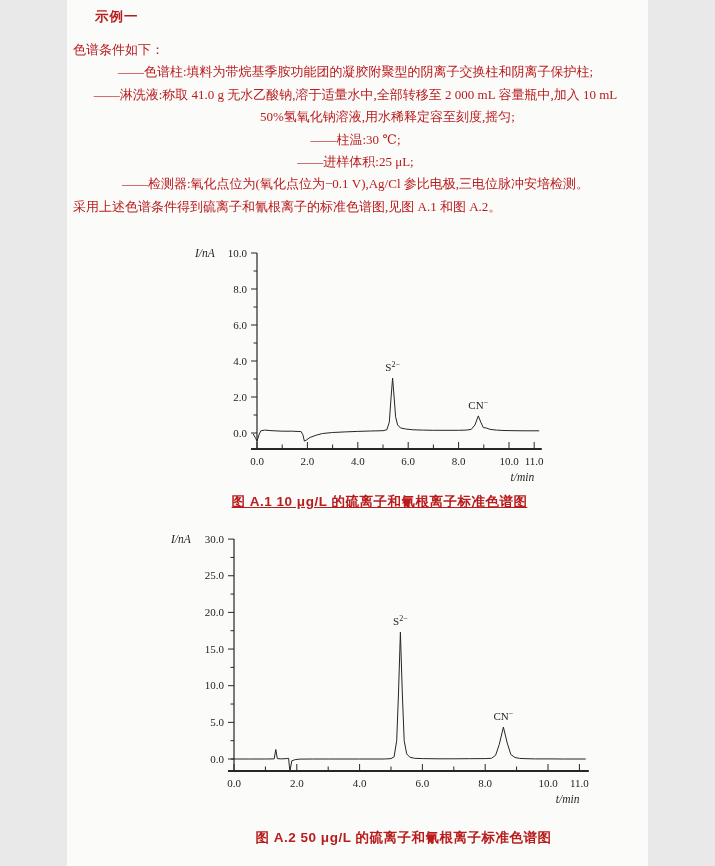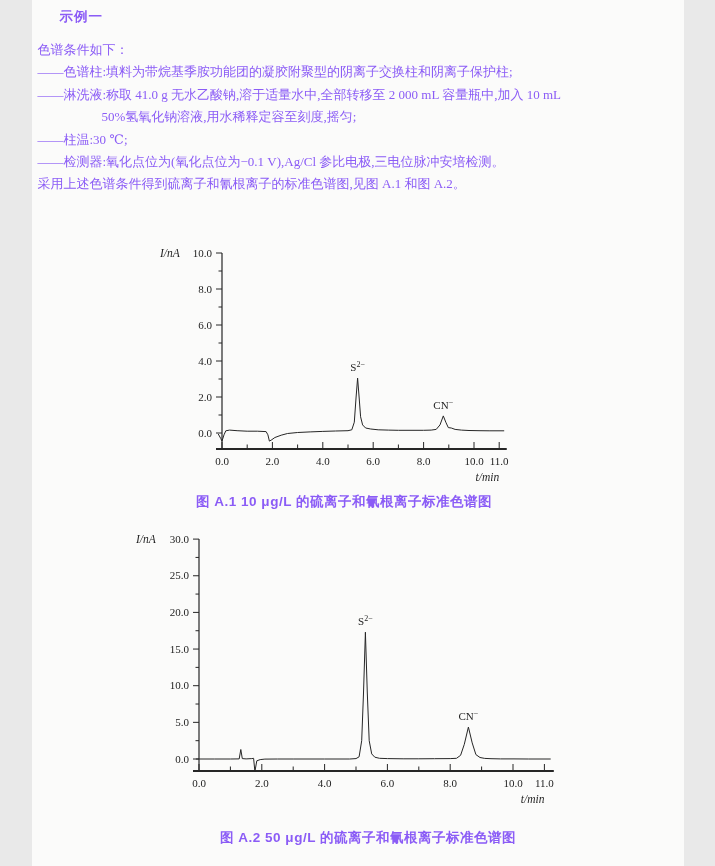--- a/index.html
+++ b/index.html
@@ -1,33 +1,33 @@
 <!DOCTYPE html>
 <html><head>
 <meta charset="utf-8">
 <style>
   html,body{margin:0;padding:0;}
   body{background:#e9e9e9;}
   .page{
-    position:relative; width:652px; height:866px; margin:0 auto;
-    background:#fbfbfa; overflow:hidden; color:#8b5cf6;
+    position:relative; width:581px; height:866px; margin:0 auto;
+    background:#fbfbfa; overflow:hidden; color:#b91c1c;
     font-family:"Liberation Serif","DejaVu Serif",serif;
     font-size:13px;
   }
   .hdr{
     position:absolute; top:8px; left:28px;
     font-family:"Liberation Sans","DejaVu Sans",sans-serif;
     font-weight:bold; font-size:13.5px; letter-spacing:1px;
   }
   .textflow{
     position:absolute; top:39px; left:6px; right:10px;
     line-height:22.4px;
   }
   .bodyline{white-space:pre-wrap;}
-  .cond-line{white-space:pre-wrap;}
+  .cond-line{white-space:pre-wrap;text-align:center;}
   .cond-line.indent{padding-left:64px;}
   .fig{position:absolute; margin:0; padding:0;}
   .fig svg{display:block;}
   .caption{
     position:absolute; left:0; width:625px; text-align:center;
     font-family:"Liberation Sans","DejaVu Sans",sans-serif;
     font-weight:bold; font-size:13.5px; letter-spacing:0.5px;
   }
   .ticklabel{
     font-family:"Liberation Serif","DejaVu Serif",serif;
@@ -49,20 +49,21 @@
 
   <div class="hdr">示例一</div>
 
   <div class="textflow">
     <div class="bodyline">色谱条件如下：</div>
     <div id="cond-list">
         <div class="cond-line">——色谱柱:填料为带烷基季胺功能团的凝胶附聚型的阴离子交换柱和阴离子保护柱;</div>
         <div class="cond-line">——淋洗液:称取 41.0 g 无水乙酸钠,溶于适量水中,全部转移至 2 000 mL 容量瓶中,加入 10 mL</div>
         <div class="cond-line indent">50%氢氧化钠溶液,用水稀释定容至刻度,摇匀;</div>
         <div class="cond-line">——柱温:30 ℃;</div>
+        <div class="cond-line">——进样体积:25 μL;</div>
         <div class="cond-line">——检测器:氧化点位为(氧化点位为−0.1 V),Ag/Cl 参比电极,三电位脉冲安培检测。</div>
       </div>
     <div class="bodyline">采用上述色谱条件得到硫离子和氰根离子的标准色谱图,见图 A.1 和图 A.2。</div>
   </div>
 
   <figure class="fig" style="left:110px; top:240px;">
     <svg id="chart0" width="395" height="248" viewBox="0 0 395 248">
         <line x1="80" y1="13" x2="80" y2="209" stroke="#262626" stroke-width="1.2"></line>
         <line x1="74" y1="209" x2="364.76" y2="209" stroke="#262626" stroke-width="2"></line>
         <line x1="74" y1="193" x2="80" y2="193" stroke="#262626" stroke-width="1"></line>
@@ -101,21 +102,21 @@
         <line x1="206" y1="208" x2="206" y2="204.5" stroke="#262626" stroke-width="1"></line>
         <line x1="256.4" y1="208" x2="256.4" y2="204.5" stroke="#262626" stroke-width="1"></line>
         <line x1="306.79999999999995" y1="208" x2="306.79999999999995" y2="204.5" stroke="#262626" stroke-width="1"></line>
         <text x="18" y="17" class="axisunit">I/nA</text>
         <text x="357.2" y="241" text-anchor="end" class="axisunit">t/min</text>
         <polyline points="76.2,193.9 78.7,198.4 80.0,201.1 82.0,194.8 83.8,190.8 87.6,190.1 95.1,190.7 105.2,191.2 115.3,191.2 124.1,191.6 125.9,194.8 127.4,201.1 129.1,200.2 132.9,197.5 139.2,195.2 145.5,193.5 155.6,192.5 168.2,191.9 180.8,191.4 193.4,191.0 206.0,190.7 209.8,189.8 212.3,182.2 214.1,157.0 215.6,138.1 217.1,157.0 218.6,176.8 220.6,184.9 223.6,188.0 228.7,189.0 236.2,189.8 246.3,190.1 256.4,190.3 269.0,190.3 281.6,190.3 289.2,190.1 294.2,189.4 298.0,184.9 301.3,175.9 303.8,182.2 306.3,187.6 309.3,188.0 313.1,189.4 319.4,190.1 327.0,190.5 337.0,190.7 347.1,190.8 362.2,190.8" fill="none" stroke="#262626" stroke-width="1" stroke-linejoin="round"></polyline>
         <text x="215.576" y="131.1" text-anchor="middle" class="peaklabel"><tspan>S</tspan><tspan dy="-4" font-size="8">2−</tspan></text>
         <text x="301.256" y="168.9" text-anchor="middle" class="peaklabel"><tspan>CN</tspan><tspan dy="-4" font-size="8">−</tspan></text>
       </svg>
   </figure>
-  <div class="caption" style="top:493px;">图 A.1   10 μg/L 的硫离子和氰根离子标准色谱图</div>
+  <div class="caption" style="top:493px;text-decoration:underline;">图 A.1   10 μg/L 的硫离子和氰根离子标准色谱图</div>
 
   <figure class="fig" style="left:88px; top:535px;">
     <svg id="chart1" width="455" height="288" viewBox="0 0 455 288">
         <line x1="79" y1="4.099999999999994" x2="79" y2="236" stroke="#262626" stroke-width="1.2"></line>
         <line x1="73" y1="236" x2="433.82" y2="236" stroke="#262626" stroke-width="2"></line>
         <line x1="73" y1="224" x2="79" y2="224" stroke="#262626" stroke-width="1"></line>
         <text x="69" y="227.5" text-anchor="end" class="ticklabel">0.0</text>
         <line x1="73" y1="187.35" x2="79" y2="187.35" stroke="#262626" stroke-width="1"></line>
         <text x="69" y="190.85" text-anchor="end" class="ticklabel">5.0</text>
         <line x1="73" y1="150.7" x2="79" y2="150.7" stroke="#262626" stroke-width="1"></line>

